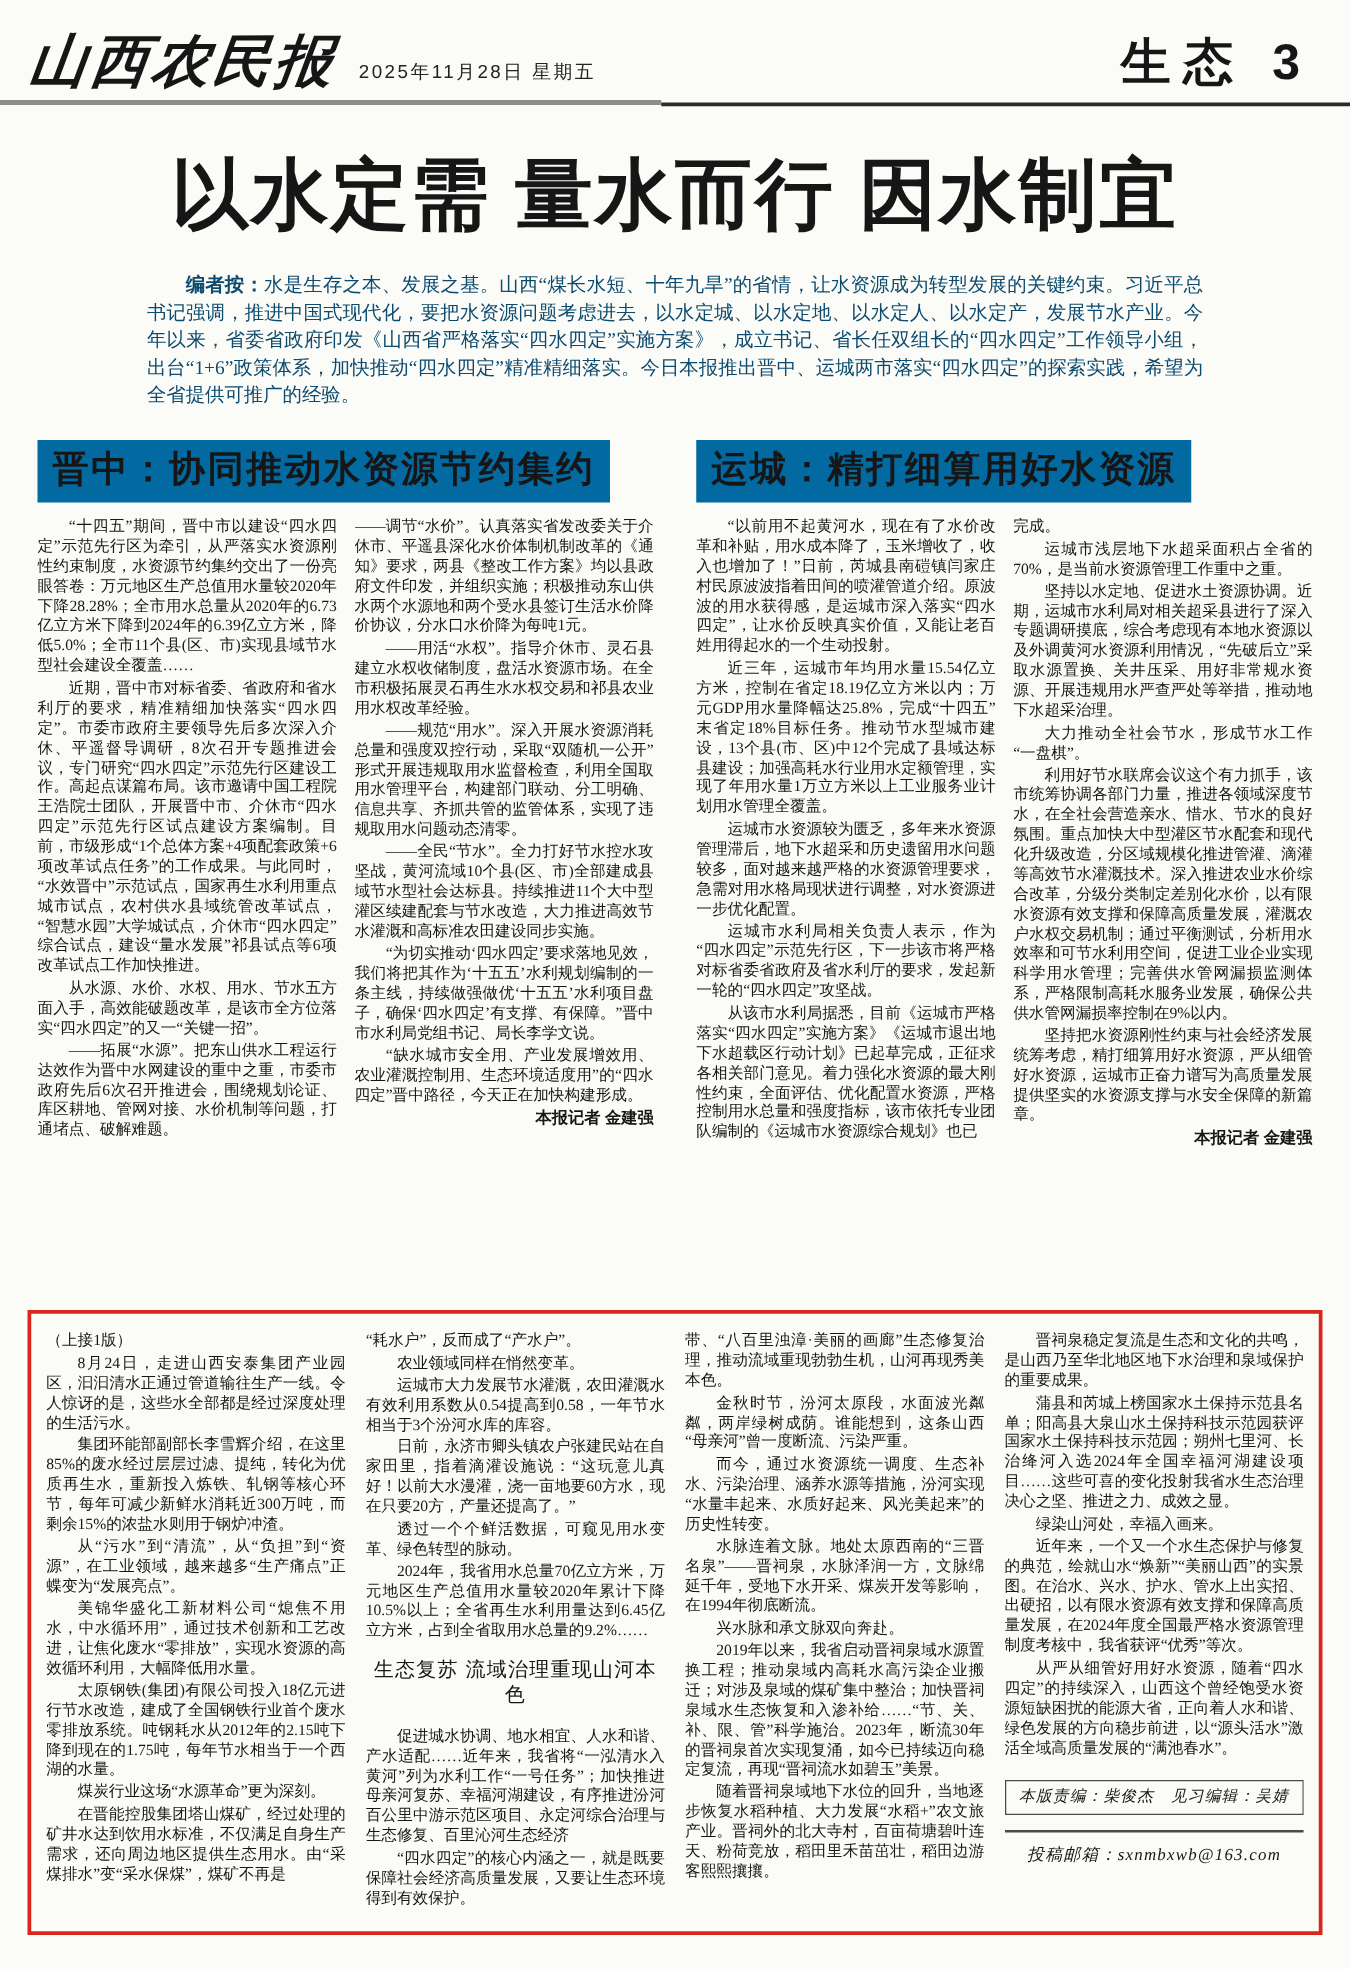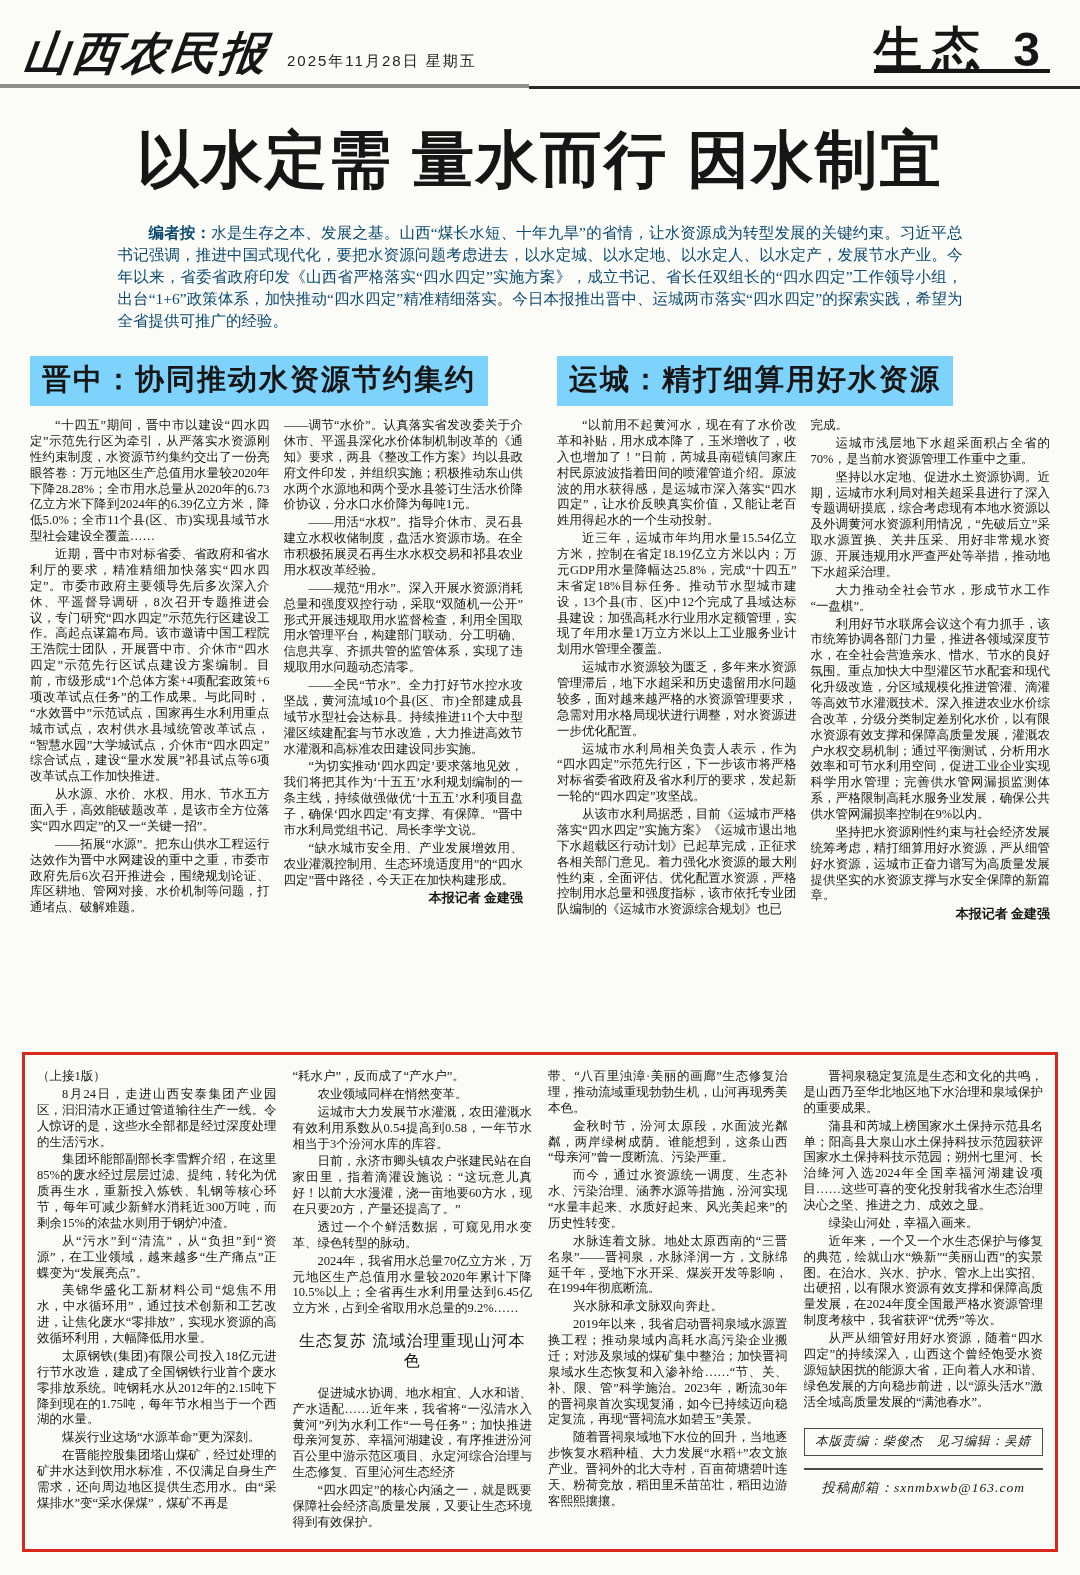--- a/index.html
+++ b/index.html
@@ -15,23 +15,22 @@
     font-family:"DejaVu Serif", serif; font-weight:bold; font-style:italic;
     font-size:46px; letter-spacing:3px; transform:skewX(-7deg);
     line-height:1;
   }
   .date-line {
     font-family:"Liberation Sans", sans-serif; font-size:15px;
     margin-left:18px; padding-bottom:5px; letter-spacing:2px; color:#222;
   }
   .section-page {
     margin-left:auto; font-family:"Liberation Sans", sans-serif;
-    font-weight:bold; font-size:48px; letter-spacing:10px; line-height:1;
+    font-weight:bold; font-size:40px; letter-spacing:10px; line-height:1;
     padding-bottom:2px;
-    text-decoration:underline;
   }
   .header-rule { position:relative; height:6px; }
   .header-rule .seg-left  { position:absolute; left:0; top:0; width:49%; height:4px; background:#8e8e8e; }
   .header-rule .seg-right { position:absolute; left:49%; right:0; top:2px; height:3px; background:#2b2b2b; }
 
   
   .headline {
     text-align:center; font-family:"Liberation Sans", sans-serif;
     font-weight:900; font-size:62px; letter-spacing:2px;
     margin:28px 0 6px;
@@ -41,33 +40,33 @@
     text-align:justify; color:#0c4a6e;
   }
   .editor-note p { margin:0; text-indent:2em; }
   .editor-note .en-label { font-weight:bold; }
 
   
   .articles { display:flex; gap:34px; margin:24px 30px 0; }
   .article { flex:1; min-width:0; }
   .article-title { margin-bottom:12px; }
   .article-title span {
-    display:inline-block; background:#7dd3fc;
+    display:inline-block; background:#0369a1;
     font-family:"Liberation Sans", sans-serif; font-weight:bold;
     font-size:29px; letter-spacing:2px; padding:4px 12px 6px;
   }
   .cols { display:flex; gap:14px; }
   .col {
     flex:1; min-width:0; font-size:12.5px; line-height:1.27;
     text-align:justify; height:614px; overflow:hidden;
   }
   .col p { margin:0 0 2px; text-indent:2em; }
   [data-first-flush] p:first-child { text-indent:0; }
   .byline {
-    text-align:right; font-family:Liberation Serif, serif;
+    text-align:right; font-family:Liberation Sans, sans-serif;
     font-weight:bold; font-size:13px; margin-top:6px; text-indent:0 !important;
   }
 
   
   .bottom-box {
     margin:20px 22px 0; border:3px solid #d9281b;
     padding:14px 12px 10px; height:500px;
   }
   .cols4 { display:flex; gap:16px; height:100%; }
   .cols4 .col { height:auto; }

